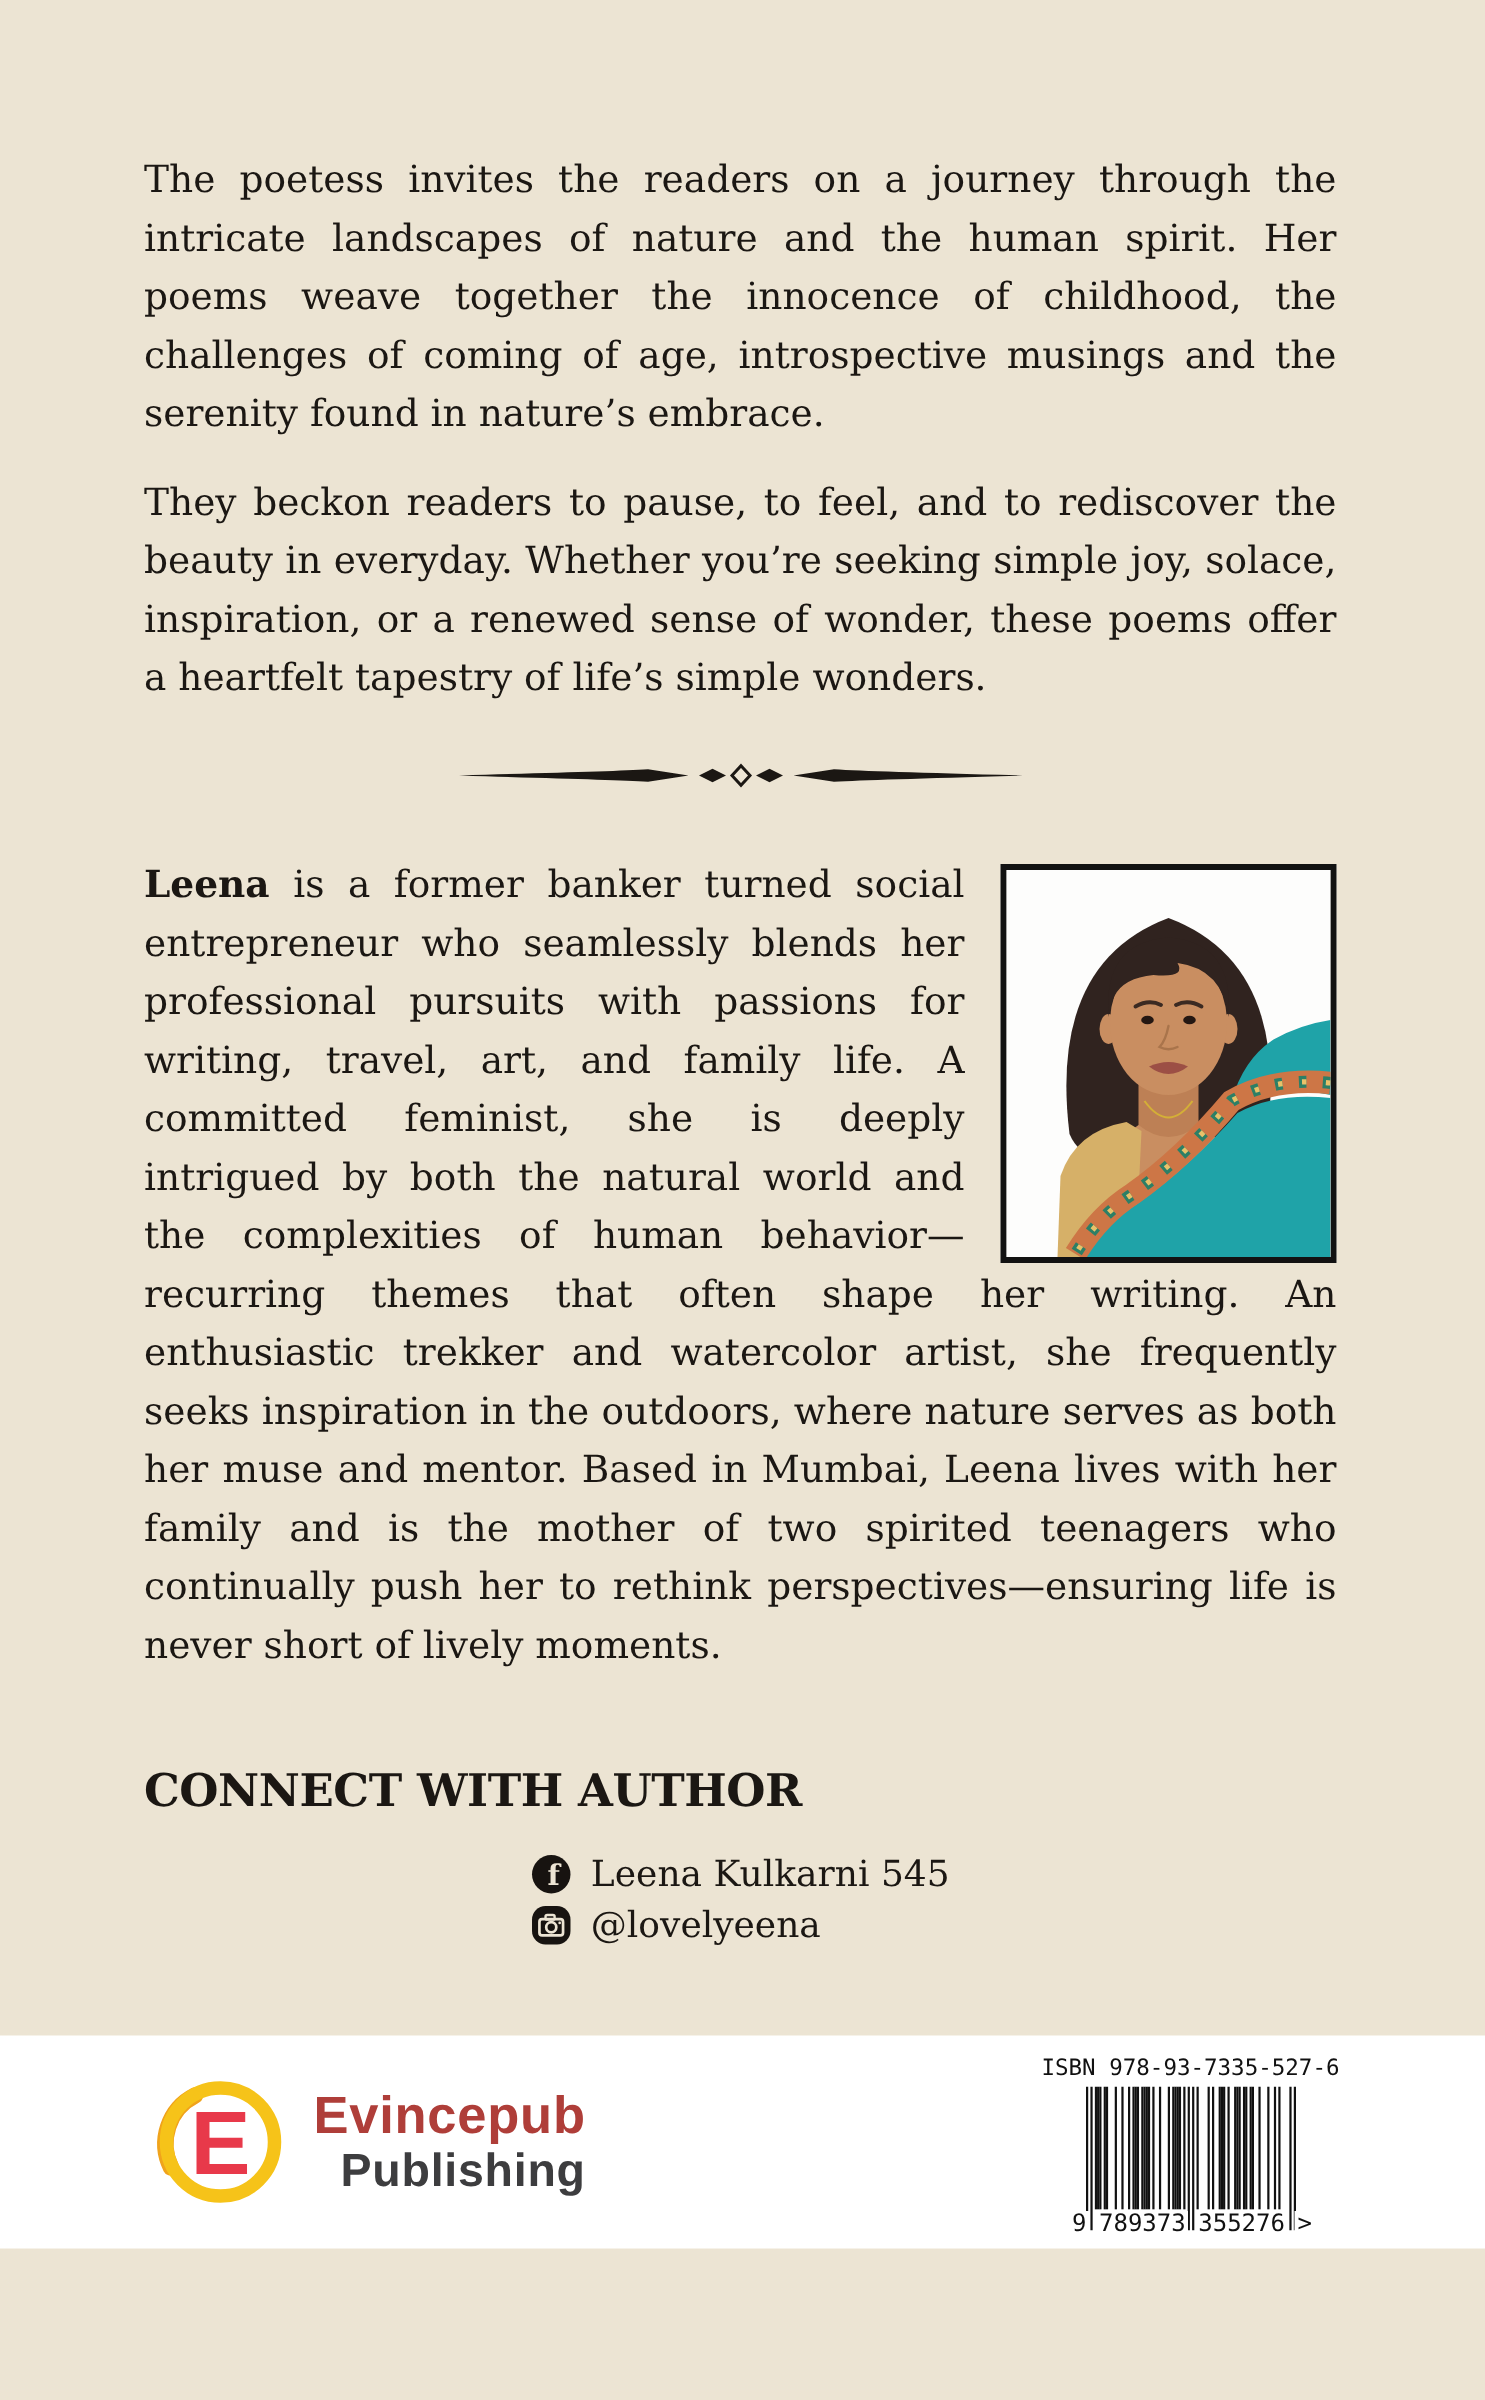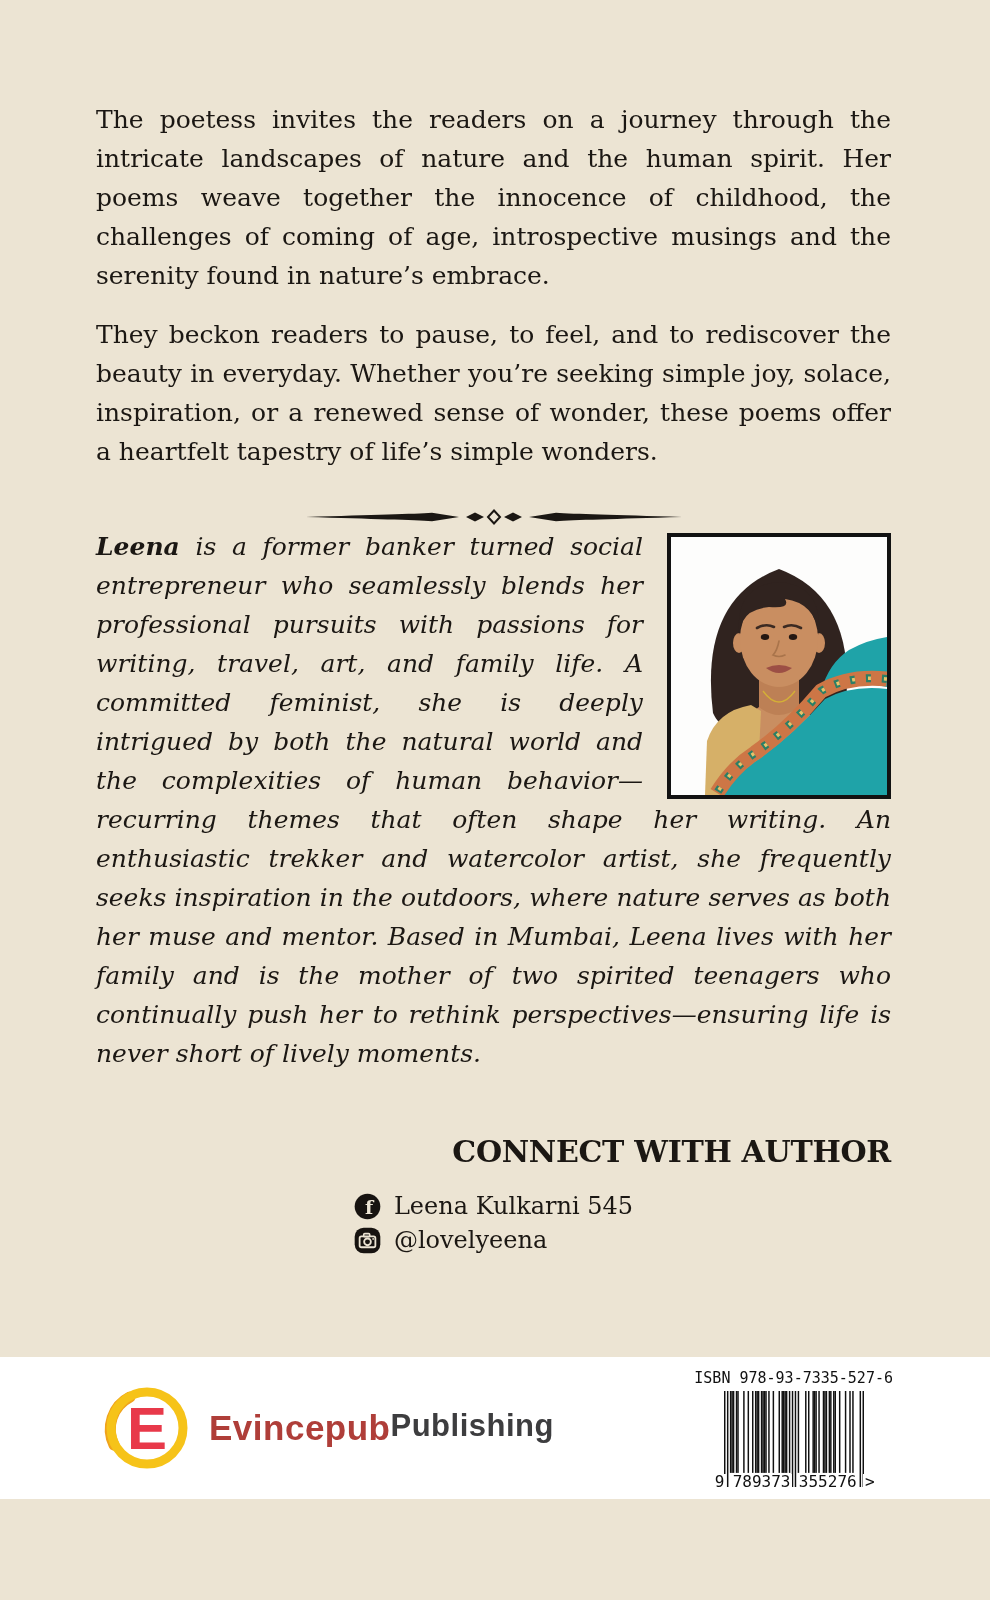--- a/index.html
+++ b/index.html
@@ -18,57 +18,57 @@
   .synopsis p{
     margin:0;
     font-size:25px;line-height:39px;
     text-align:justify;
   }
   .synopsis p + p{margin-top:20px;}
   
   .divider{width:382px;margin:36px auto 0;height:20px;}
   .divider svg{display:block;width:100%;height:100%;}
   
-  .bio{font-style:italic;}
+  .bio{margin-top:43px;}
   .photo-frame{
     float:right;
     width:224px;height:266px;
     box-sizing:border-box;
     border:4px solid #121212;
     background:#fdfdfc;
     margin:6px 0 0 24px;
   }
   .photo-frame svg{display:block;width:100%;height:100%;}
   .bio-text{
     margin:0;font-size:25px;line-height:39px;text-align:justify;
   }
   .bio-name{font-weight:bold;}
   
   .connect{margin-top:64px;}
   .connect h2{
-    margin:0;text-align:right;
+    margin:0;text-align:left;
     font-size:30px;line-height:30px;font-weight:bold;
     letter-spacing:-0.3px;
   }
   .connect-list{width:max-content;margin:22px auto 0;}
   .connect-row{display:flex;align-items:center;gap:13px;height:34px;}
   .cicon{width:27px;height:27px;flex:0 0 27px;}
   .cicon svg{display:block;width:100%;height:100%;}
   .clabel{font-size:24px;white-space:nowrap;}
   
   .pub-bar{
     position:absolute;left:0;top:1357px;width:990px;height:142px;
     background:#ffffff;
     display:flex;align-items:center;justify-content:space-between;
     box-sizing:border-box;padding:0 97px 0 100px;
   }
   .logo{display:flex;align-items:center;gap:15px;font-family:"Liberation Sans",sans-serif;}
   .logo-ring{width:94px;height:94px;}
   .logo-ring svg{display:block;width:100%;height:100%;}
-  .logo-text{display:flex;flex-direction:row;line-height:1.08;}
+  .logo-text{display:flex;flex-direction:column;line-height:1.08;align-items:flex-end;}
   .logo-name{font-size:35px;font-weight:bold;color:#af3e39;letter-spacing:0.5px;}
   .logo-sub{font-size:31px;font-weight:bold;color:#3d3d3f;letter-spacing:0.5px;}
   
   .isbn-block{display:flex;flex-direction:column;align-items:center;font-family:"DejaVu Sans Mono","Liberation Mono",monospace;}
   .isbn-label{font-size:15px;letter-spacing:0px;color:#111;margin-bottom:4px;white-space:nowrap;}
   .bars-wrap{position:relative;width:140px;height:96px;}
   .bars-wrap svg{display:block;width:140px;height:96px;fill:#111;}
   .bdigits{
     position:absolute;left:-11px;right:-13px;bottom:-3px;
     display:flex;justify-content:space-between;align-items:flex-end;

